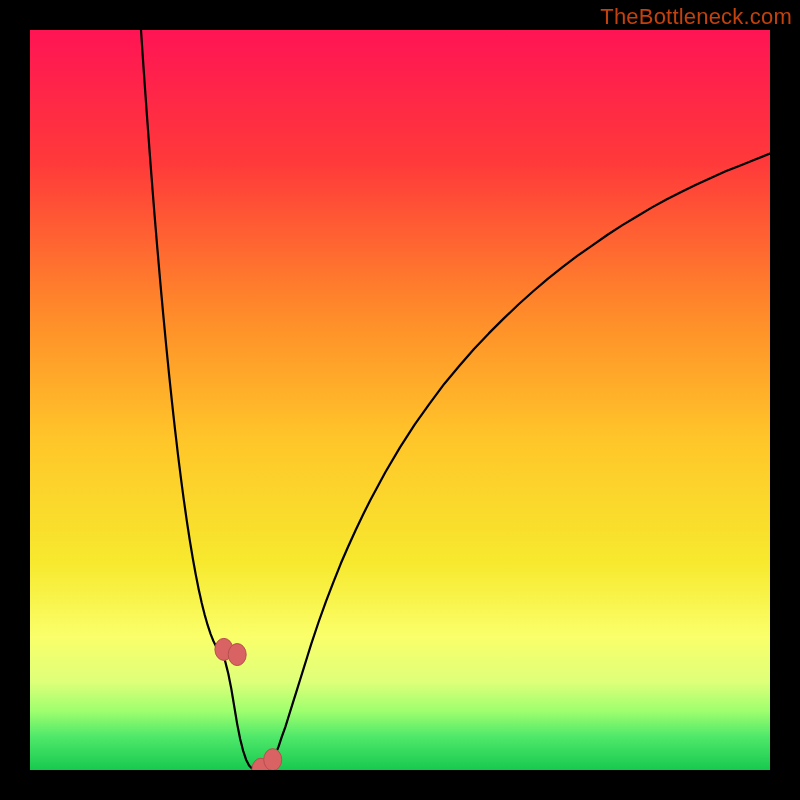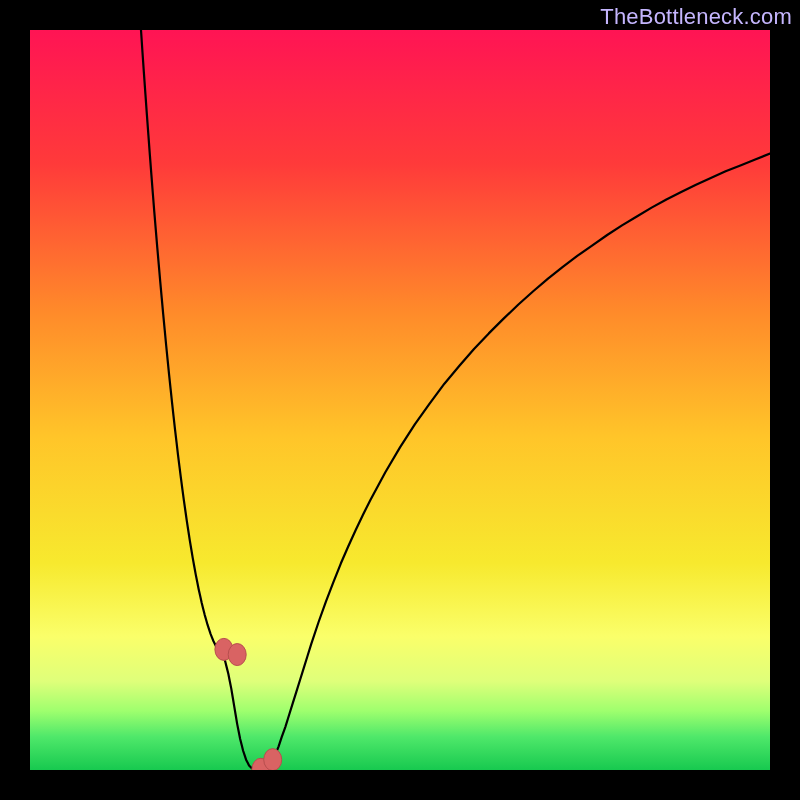--- a/index.html
+++ b/index.html
@@ -23,21 +23,21 @@
     position: absolute;
     left: 0;
     top: 0;
     width: 740px;
     height: 740px;
   }
   .watermark {
     position: absolute;
     top: 4px;
     right: 8px;
-    color: #c4b5fd;
+    color: #c2410c;
     font-size: 22px;
     font-weight: 500;
     letter-spacing: 0.2px;
     user-select: none;
   }
   svg {
     display: block;
   }
 </style>
 </head>

